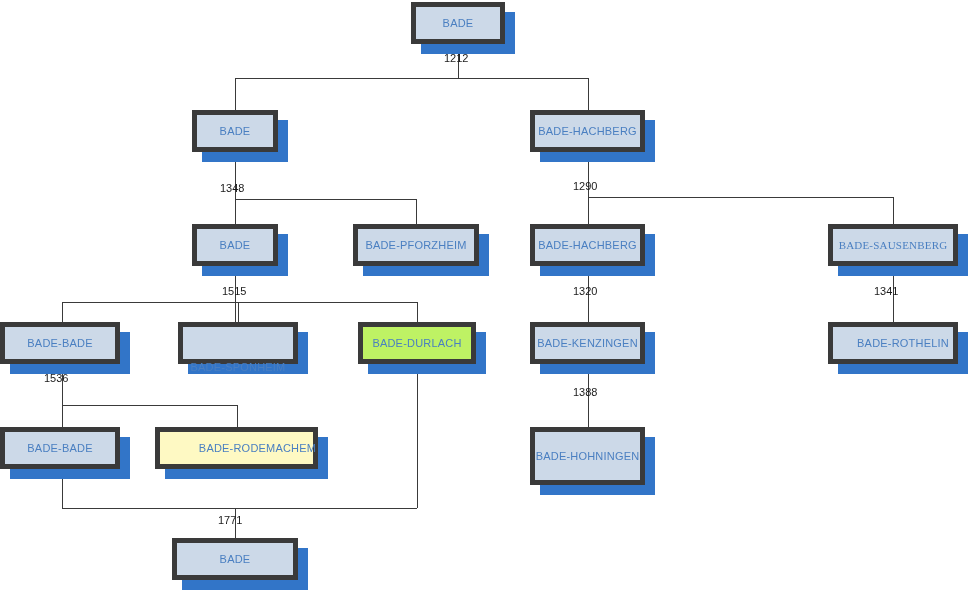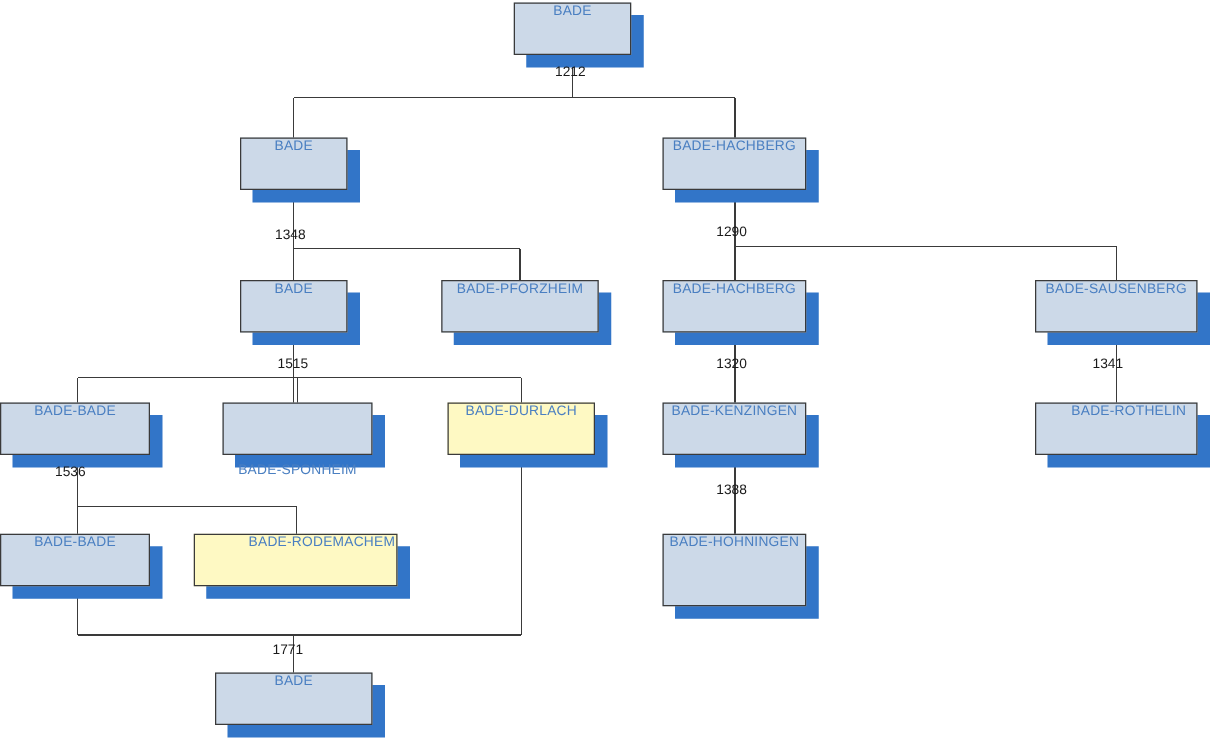--- a/index.html
+++ b/index.html
@@ -38,23 +38,23 @@
     background: #3275c8;
   }
   .node-box {
     position: absolute;
     left: 0;
     top: 0;
     width: 100%;
     height: 100%;
     box-sizing: border-box;
     background: #ccd9e8;
-    border: 1px solid #15803d;
+    border: 5px solid #15803d;
     display: flex;
-    align-items: flex-start;
+    align-items: center;
     justify-content: center;
   }
   .node-label {
     color: #4a7fc1;
     font-size: 11px;
     font-family: "Liberation Sans", sans-serif;
     letter-spacing: 0.2px;
     white-space: nowrap;
     user-select: none;
   }
@@ -136,38 +136,38 @@
       </div>
       <div class="node" style="left: 530px; top: 224px; width: 115px; height: 42px;">
         <div class="node-shadow" style="background: rgb(50, 117, 200);"></div>
         <div class="node-box" style="background: rgb(204, 217, 232); border-color: rgb(58, 58, 58);">
           <span class="node-label" style="color: rgb(74, 127, 193);">BADE-HACHBERG</span>
         </div>
       </div>
       <div class="node" style="left: 828px; top: 224px; width: 130px; height: 42px;">
         <div class="node-shadow" style="background: rgb(50, 117, 200);"></div>
         <div class="node-box" style="background: rgb(204, 217, 232); border-color: rgb(58, 58, 58);">
-          <span class="node-label" style="color: rgb(74, 127, 193);">BADE-SAUSENBERG</span>
+          <span class="node-label" style="color: rgb(74, 127, 193); font-family: Liberation Serif, serif;">BADE-SAUSENBERG</span>
         </div>
       </div>
       <div class="node" style="left: 0px; top: 322px; width: 120px; height: 42px;">
         <div class="node-shadow" style="background: rgb(50, 117, 200);"></div>
         <div class="node-box" style="background: rgb(204, 217, 232); border-color: rgb(58, 58, 58);">
           <span class="node-label" style="color: rgb(74, 127, 193);">BADE-BADE</span>
         </div>
       </div>
       <div class="node" style="left: 178px; top: 322px; width: 120px; height: 42px;">
         <div class="node-shadow" style="background: rgb(50, 117, 200);"></div>
         <div class="node-box" style="background: rgb(204, 217, 232); border-color: rgb(58, 58, 58);">
           <span class="node-label" style="color: rgb(74, 127, 193); margin-top: 47px;">BADE-SPONHEIM</span>
         </div>
       </div>
       <div class="node" style="left: 358px; top: 322px; width: 118px; height: 42px;">
         <div class="node-shadow" style="background: rgb(50, 117, 200);"></div>
-        <div class="node-box" style="background: #fef9c3; border-color: rgb(58, 58, 58);">
+        <div class="node-box" style="background: #bef264; border-color: rgb(58, 58, 58);">
           <span class="node-label" style="color: rgb(74, 127, 193);">BADE-DURLACH</span>
         </div>
       </div>
       <div class="node" style="left: 530px; top: 322px; width: 115px; height: 42px;">
         <div class="node-shadow" style="background: rgb(50, 117, 200);"></div>
         <div class="node-box" style="background: rgb(204, 217, 232); border-color: rgb(58, 58, 58);">
           <span class="node-label" style="color: rgb(74, 127, 193);">BADE-KENZINGEN</span>
         </div>
       </div>
       <div class="node" style="left: 828px; top: 322px; width: 130px; height: 42px;">

